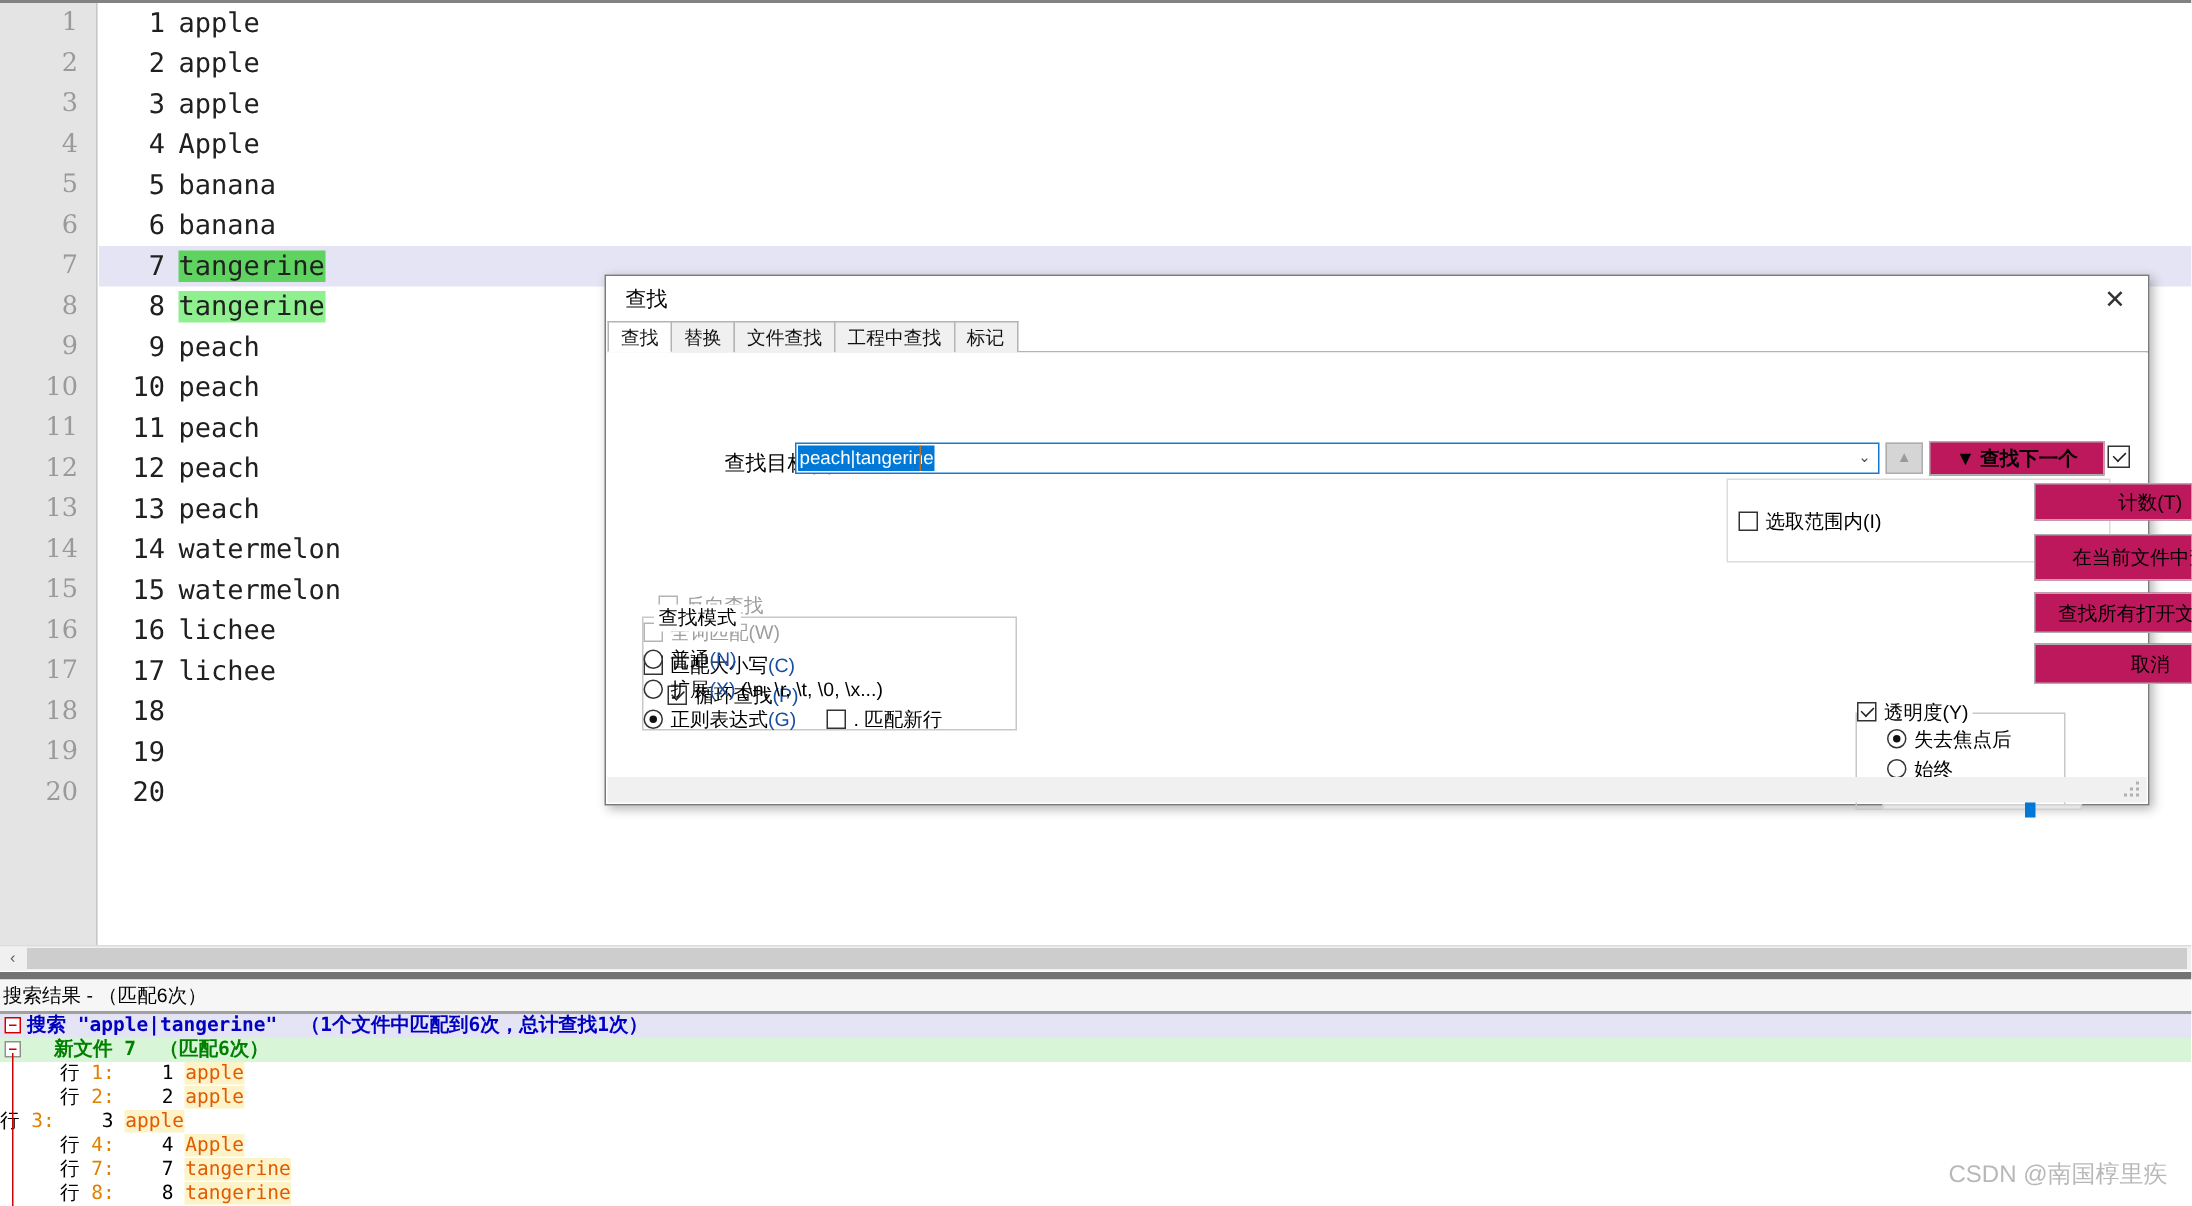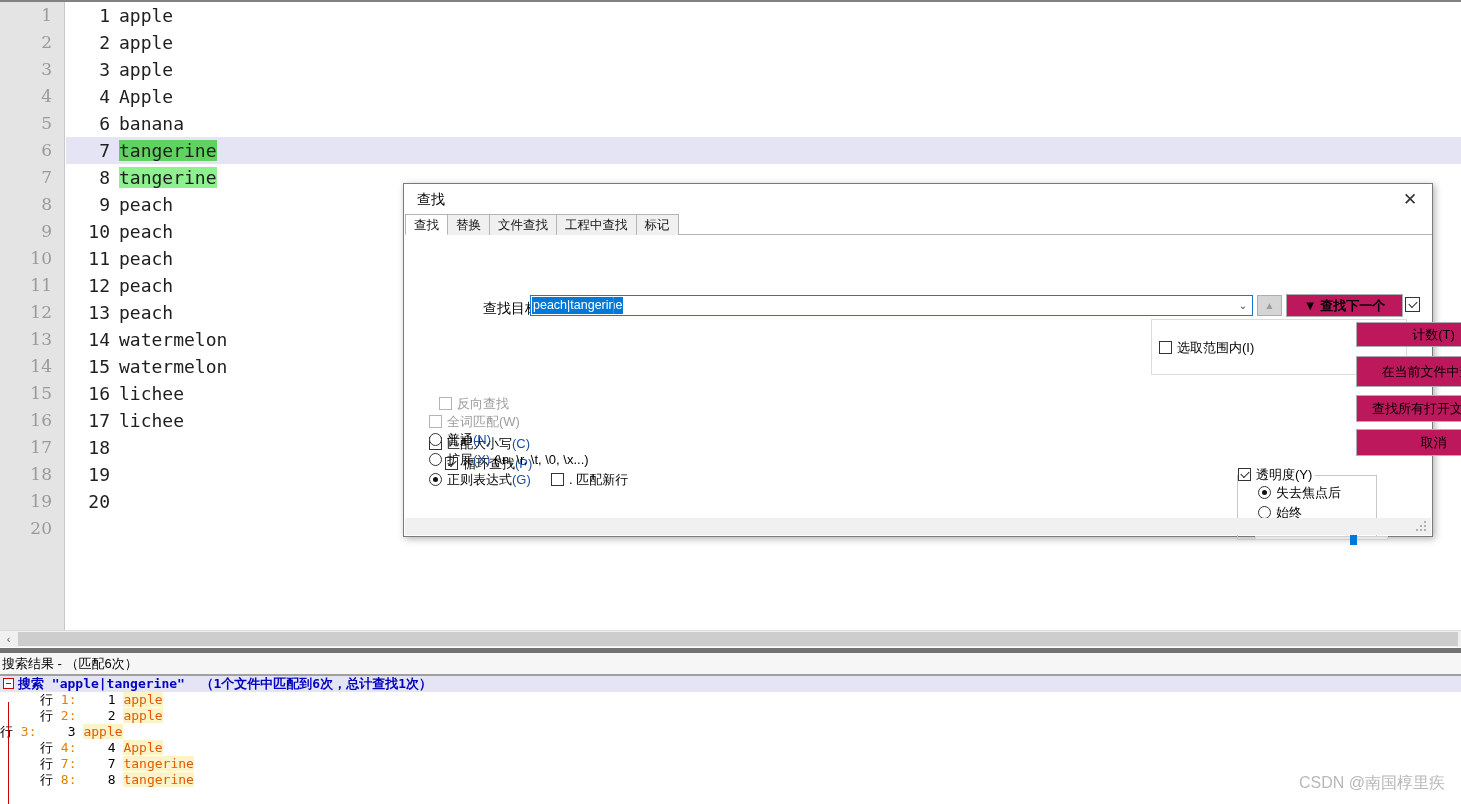--- a/index.html
+++ b/index.html
@@ -151,20 +151,21 @@
         <div class="ln">17</div>
         <div class="ln">18</div>
         <div class="ln">19</div>
         <div class="ln">20</div>
       </div>
     <div class="codearea" id="codearea">
         <div class="crow"><span class="num">1</span><span>apple</span></div>
         <div class="crow"><span class="num">2</span><span>apple</span></div>
         <div class="crow"><span class="num">3</span><span>apple</span></div>
         <div class="crow"><span class="num">4</span><span>Apple</span></div>
+        <div class="crow"><span class="num">5</span><span>banana</span></div>
         <div class="crow"><span class="num">6</span><span>banana</span></div>
         <div class="crow curline"><span class="num">7</span><span class="hl-cur">tangerine</span></div>
         <div class="crow"><span class="num">8</span><span class="hl-mark">tangerine</span></div>
         <div class="crow"><span class="num">9</span><span>peach</span></div>
         <div class="crow"><span class="num">10</span><span>peach</span></div>
         <div class="crow"><span class="num">11</span><span>peach</span></div>
         <div class="crow"><span class="num">12</span><span>peach</span></div>
         <div class="crow"><span class="num">13</span><span>peach</span></div>
         <div class="crow"><span class="num">14</span><span>watermelon</span></div>
         <div class="crow"><span class="num">15</span><span>watermelon</span></div>
@@ -178,20 +179,21 @@
 
   <div class="hscroll">
     <div class="leftbtn">‹</div>
     <div class="thumb"></div>
   </div>
 
   <div class="srpanel">
     <div class="srtitle">搜索结果 - （匹配6次）</div>
     <div class="srbody" id="srbody">
         <div class="srline sr-head" style="padding-left: 18px;">搜索 "apple|tangerine"  （1个文件中匹配到6次，总计查找1次）<span class="boxminus"></span></div>
+        <div class="srline sr-file" style="padding-left: 36px;">新文件 7  （匹配6次）<span class="boxminus" style="left: 3px; border-color: rgb(144, 144, 144);"></span></div>
         <div class="srline " style="padding-left: 40px;"><span class="lbl-hang">行 </span><span class="lbl-no">1:    </span><span class="lbl-row">1 </span><span class="sr-hit hit-bg">apple</span></div>
         <div class="srline " style="padding-left: 40px;"><span class="lbl-hang">行 </span><span class="lbl-no">2:    </span><span class="lbl-row">2 </span><span class="sr-hit hit-bg">apple</span></div>
         <div class="srline " style=""><span class="lbl-hang">行 </span><span class="lbl-no">3:    </span><span class="lbl-row">3 </span><span class="sr-hit hit-bg">apple</span></div>
         <div class="srline " style="padding-left: 40px;"><span class="lbl-hang">行 </span><span class="lbl-no">4:    </span><span class="lbl-row">4 </span><span class="sr-hit hit-bg">Apple</span></div>
         <div class="srline " style="padding-left: 40px;"><span class="lbl-hang">行 </span><span class="lbl-no">7:    </span><span class="lbl-row">7 </span><span class="sr-hit hit-bg">tangerine</span></div>
         <div class="srline " style="padding-left: 40px;"><span class="lbl-hang">行 </span><span class="lbl-no">8:    </span><span class="lbl-row">8 </span><span class="sr-hit hit-bg">tangerine</span></div>
         <div class="treeline"></div>
         <div class="treefoot"></div>
       </div>
   </div>
@@ -234,20 +236,23 @@
       <div class="btn openall">查找所有打开文件(O)</div>
       <div class="btn cancel">取消</div>
 
       <div id="opts">
           <div class="opt dis" style="left: 24px; top: 160px; padding-left: 10px;"><span class="sq dis"></span><span>反向查找</span></div>
           <div class="opt dis" style="left: 24px; top: 178px;"><span class="sq dis"></span><span>全词匹配</span><span class="">(W)</span></div>
           <div class="opt en" style="left: 24px; top: 200px;"><span class="sq"></span><span>匹配大小写</span><span class="mn">(C)</span></div>
           <div class="opt en" style="left: 12px; top: 220px; padding-left: 28px;"><span class="sq chk"></span><span>循环查找</span><span class="mn">(P)</span></div>
         </div>
 
+      <div class="grp-mode">
+        <span class="lg">查找模式</span>
+      </div>
       <div id="modes">
           <div class="opt en" style="left: 24px; top: 196px;"><span class="rd"></span><span>普通</span><span class="mn">(N)</span></div>
           <div class="opt en" style="left: 24px; top: 216px;"><span class="rd"></span><span>扩展</span><span class="mn">(X)</span><span> (\n, \r, \t, \0, \x...)</span></div>
           <div class="opt en" style="left: 24px; top: 236px;"><span class="rd chk"></span><span>正则表达式</span><span class="mn">(G)</span></div>
           <div class="opt en" style="left: 146px; top: 236px;"><span class="sq"></span><span>. 匹配新行</span></div>
         </div>
 
       <div class="grp-trans"></div>
       <div class="cb-trans">
         <span class="sq chk"></span><span>透明度(Y)</span>

